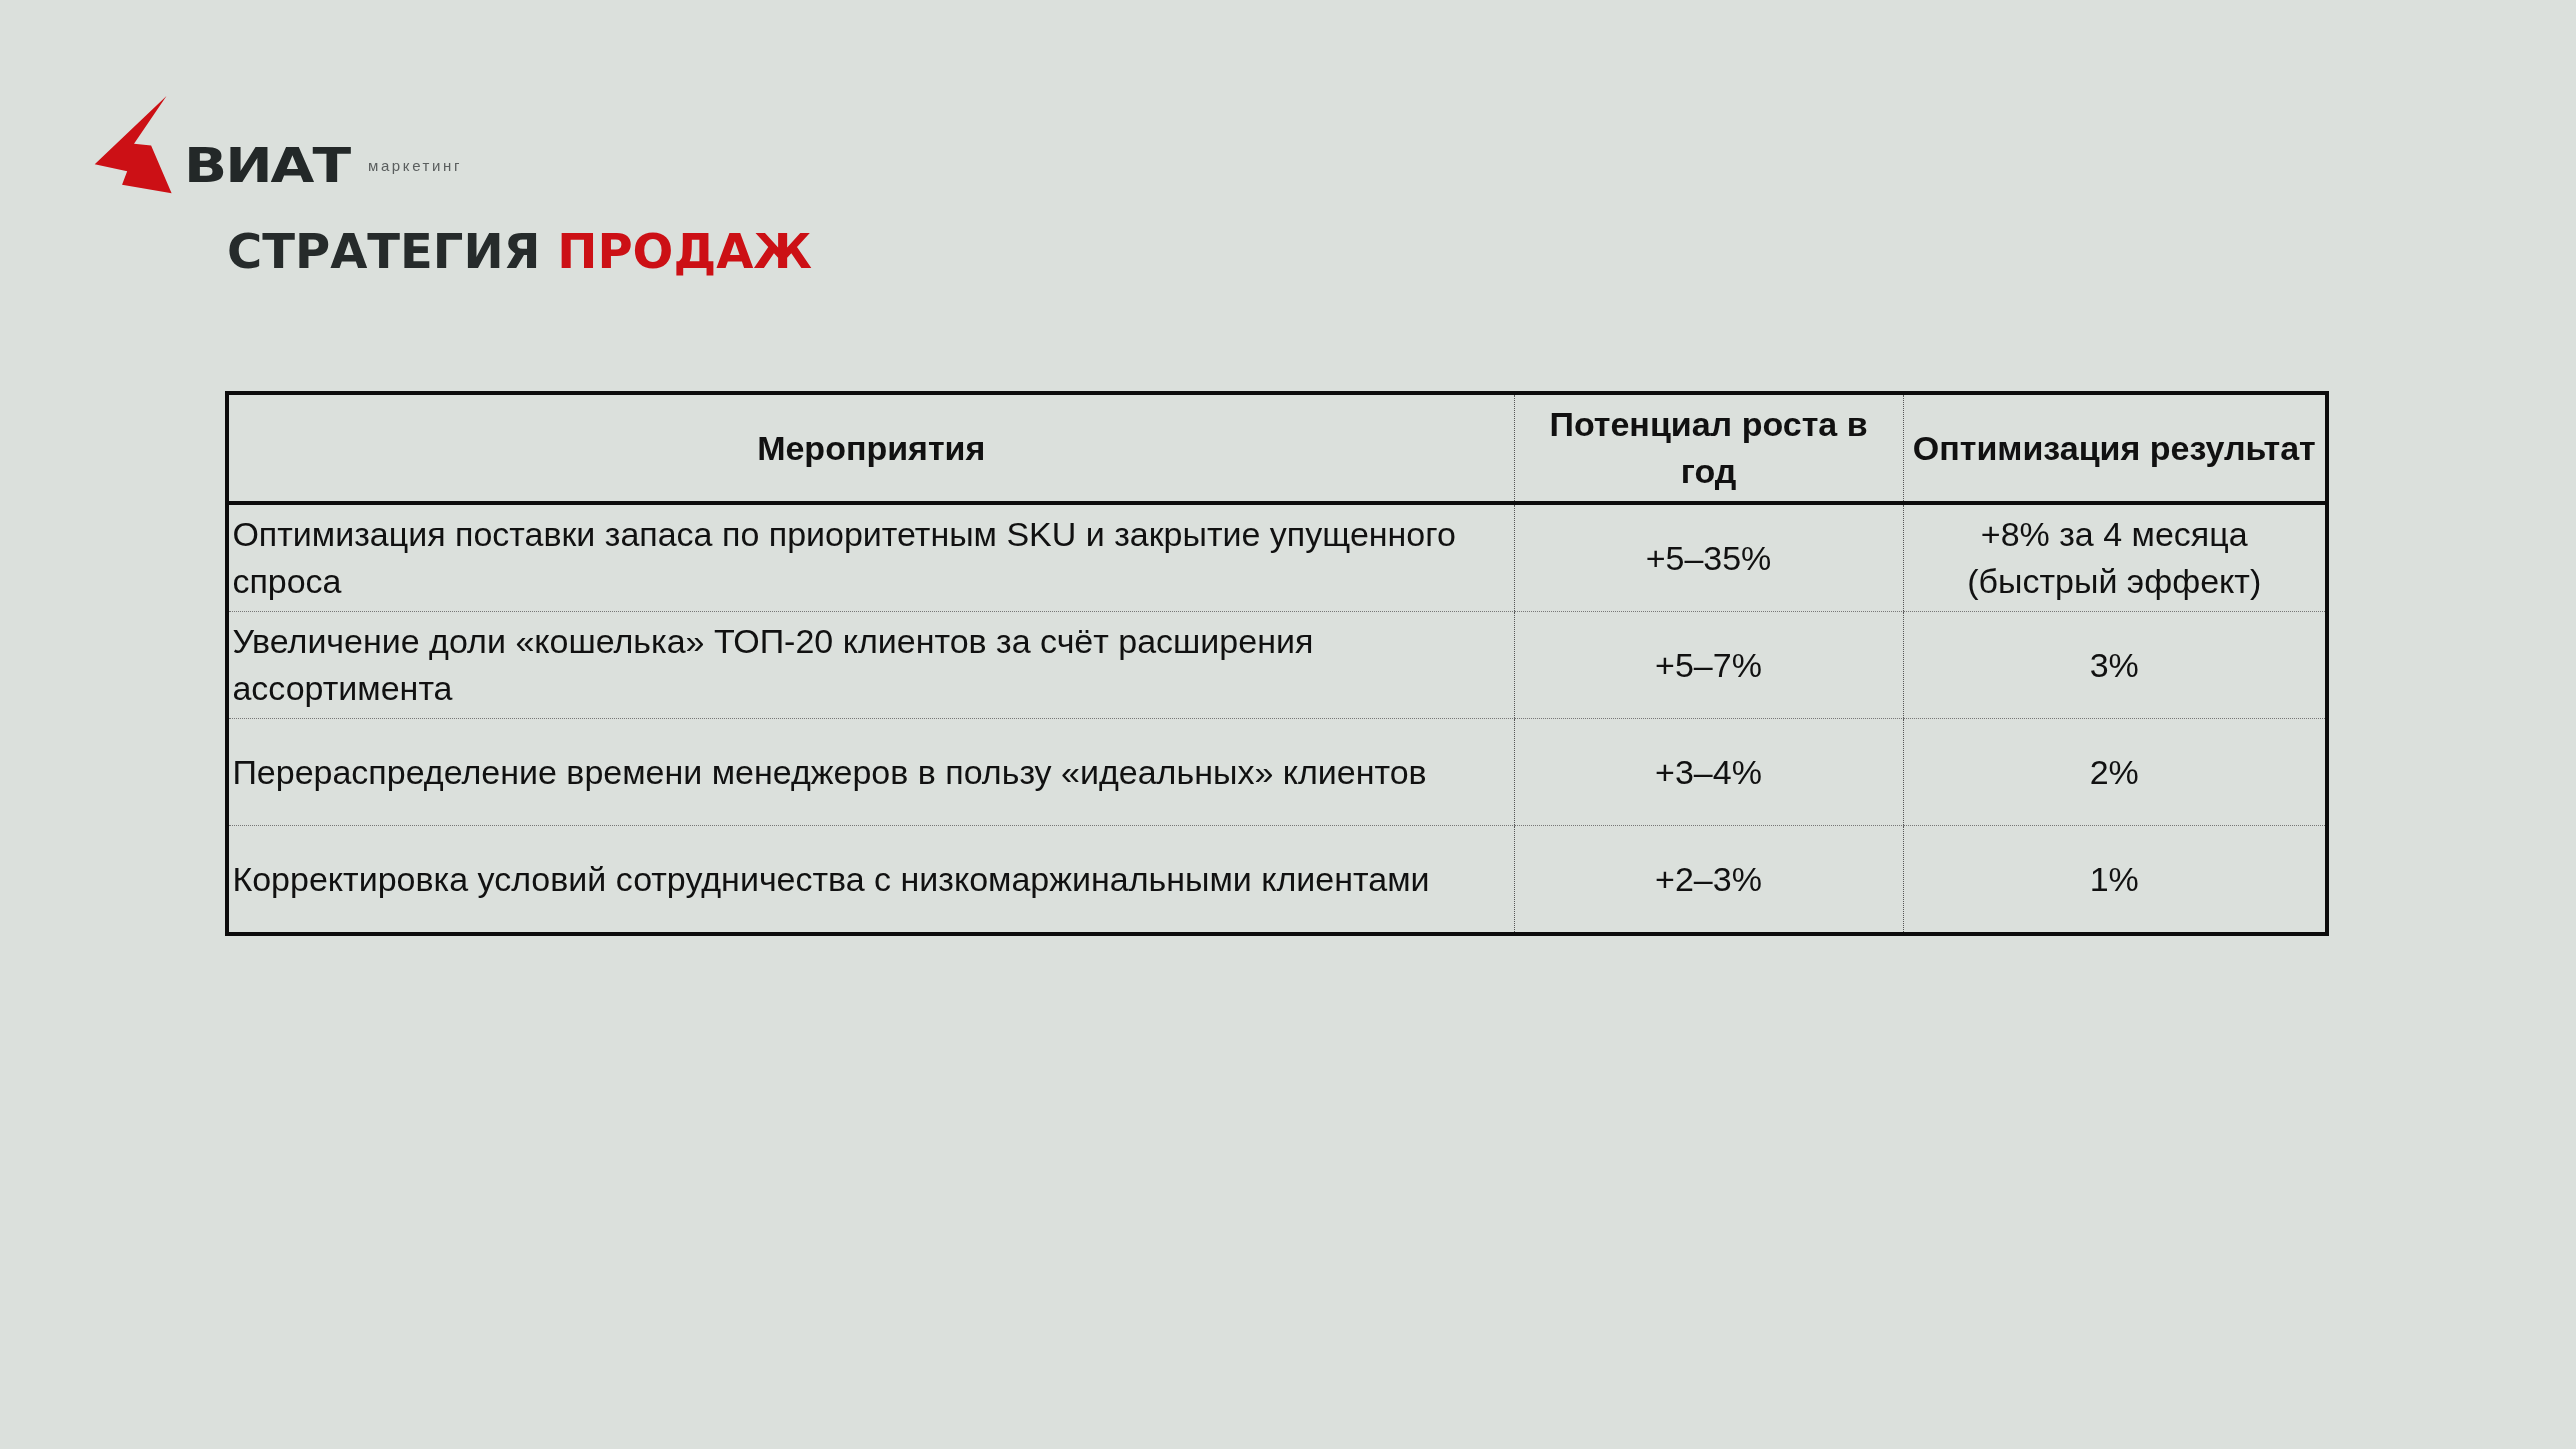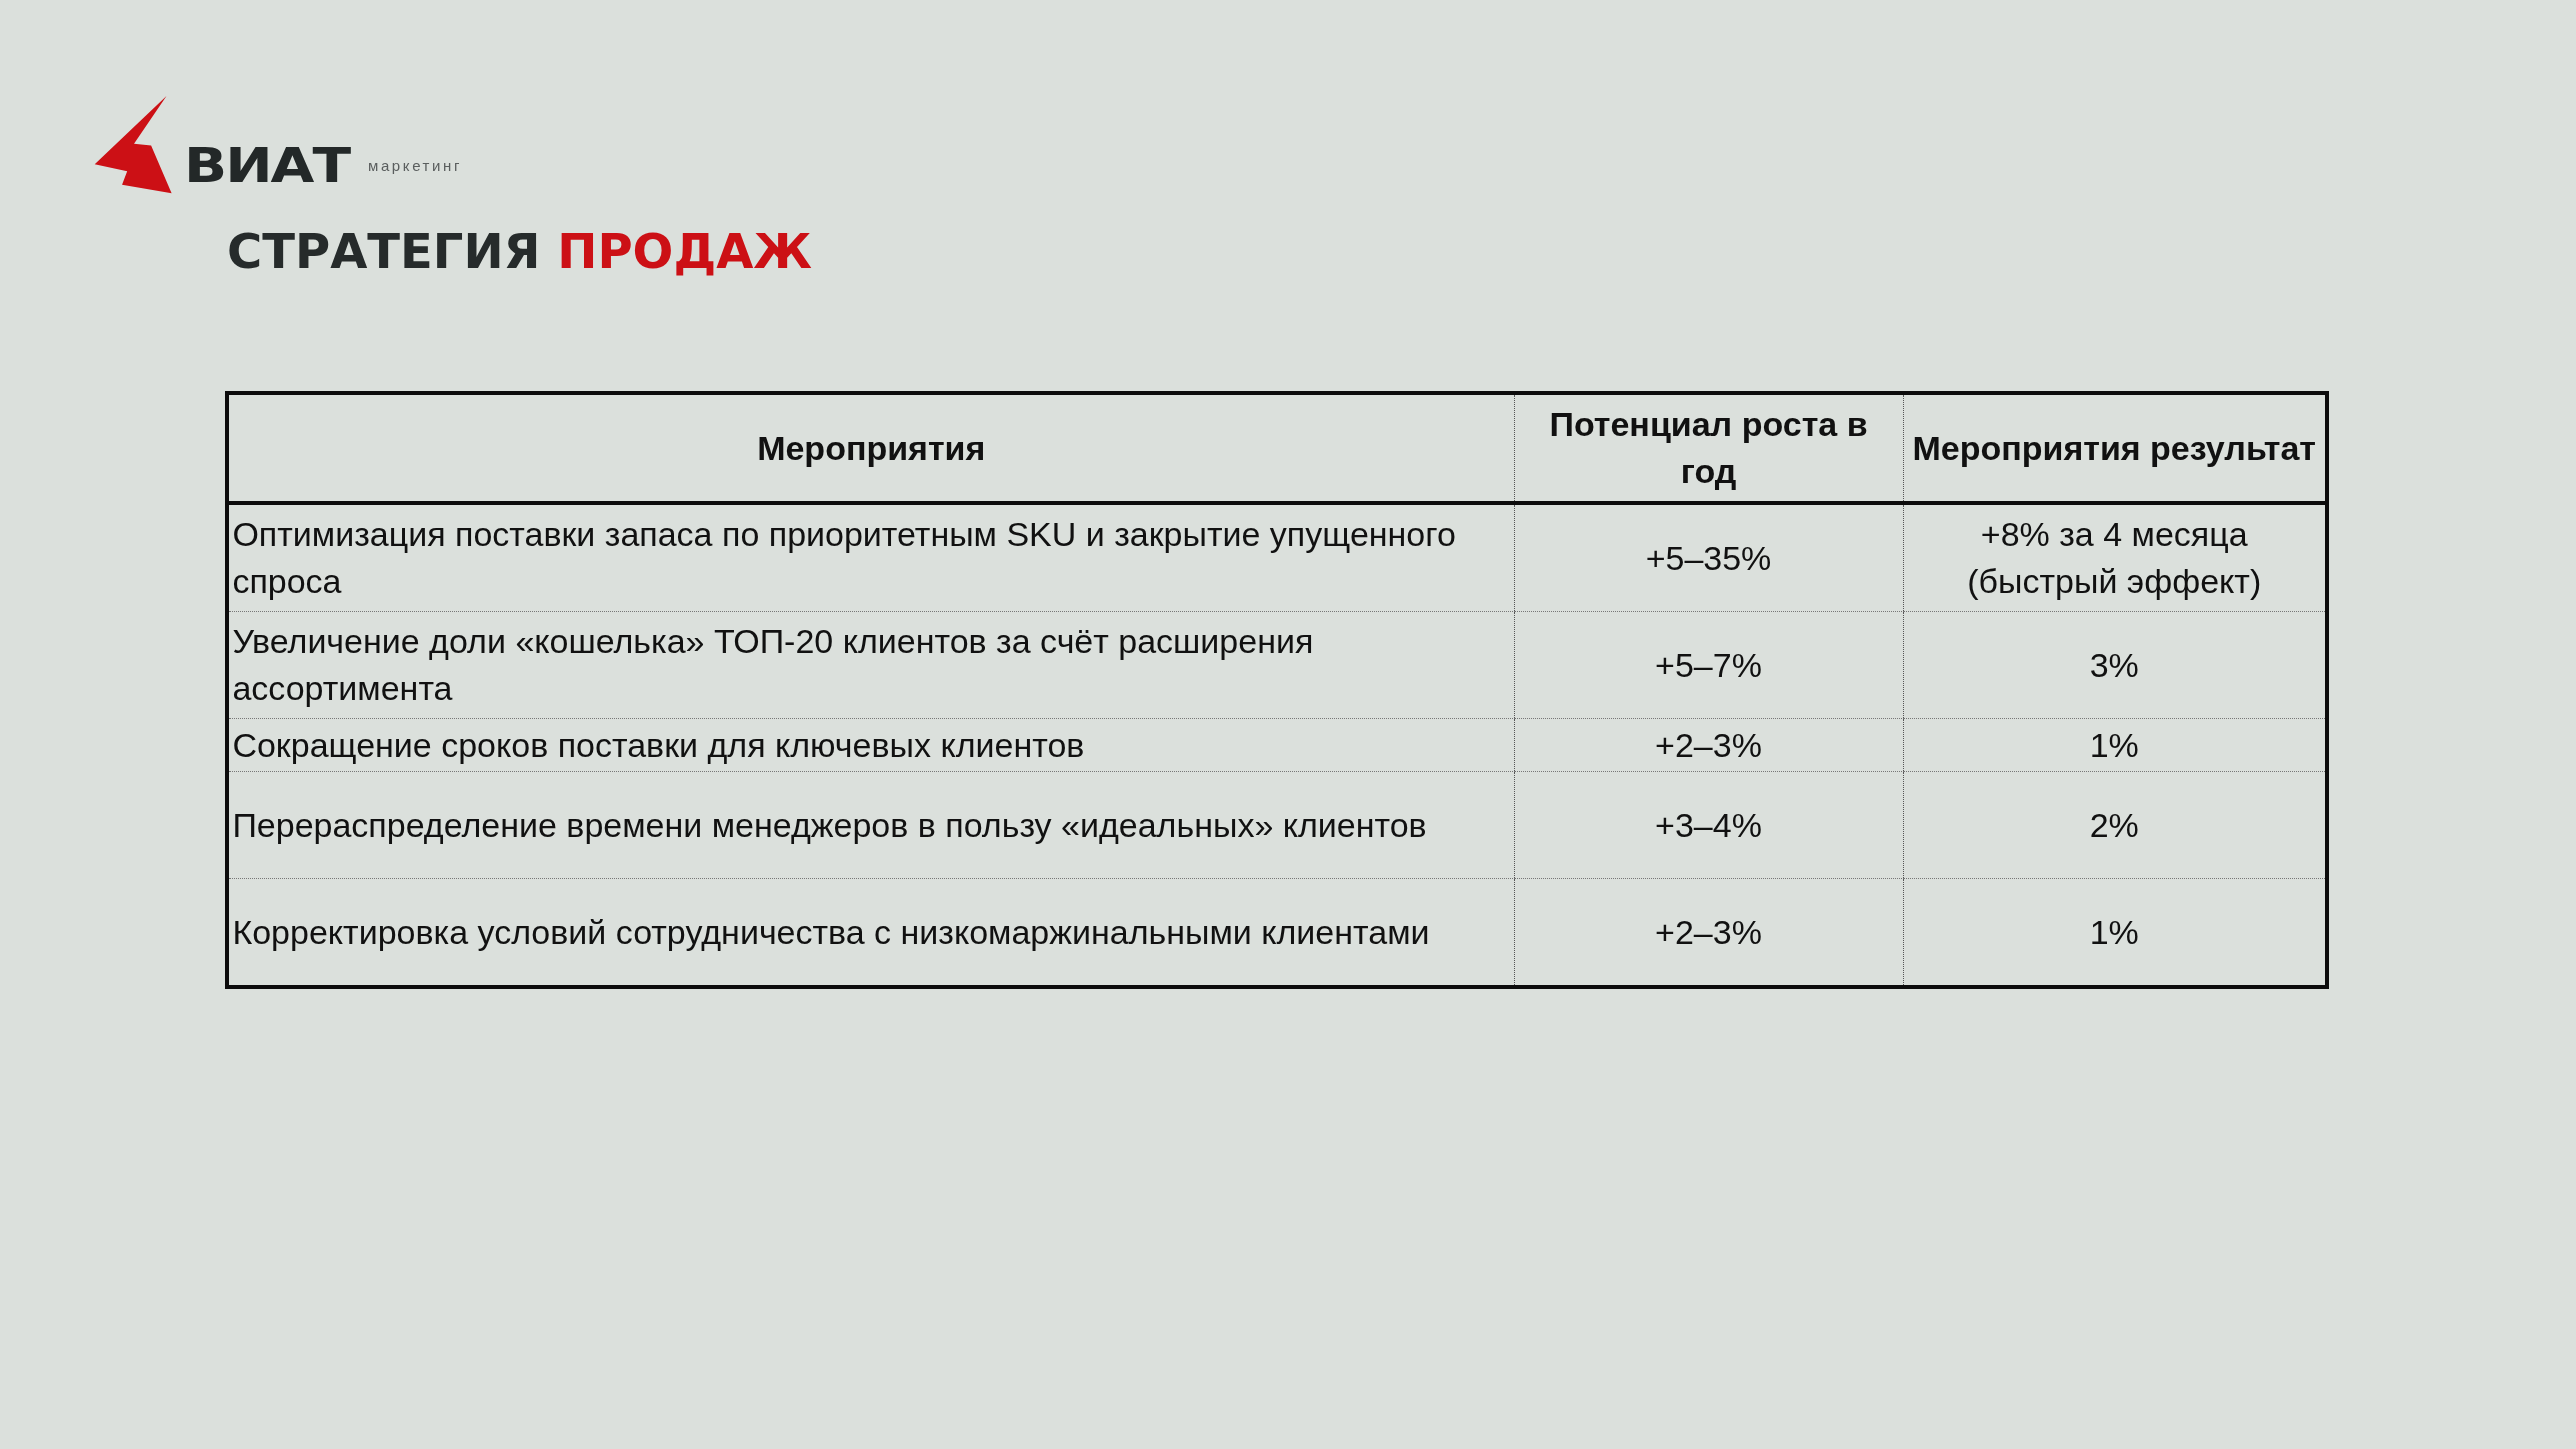--- a/index.html
+++ b/index.html
@@ -84,38 +84,33 @@
 <table class="grid">
   <colgroup>
       <col class="c1">
       <col class="c2">
       <col class="c3">
     </colgroup>
   <thead>
     <tr>
       <th>Мероприятия</th>
       <th>Потенциал роста в год</th>
-      <th>Мероприятия результат</th>
+      <th>Оптимизация результат</th>
     </tr>
   </thead>
   <tbody>
     <tr class="two">
       <td class="act">Оптимизация поставки запаса по приоритетным SKU и закрытие упущенного спроса</td>
       <td class="num">+5–35%</td>
       <td class="num">+8% за 4 месяца (быстрый эффект)</td>
     </tr>
     <tr class="two">
       <td class="act">Увеличение доли «кошелька» ТОП-20 клиентов за счёт расширения ассортимента</td>
       <td class="num">+5–7%</td>
       <td class="num">3%</td>
-    </tr>
-    <tr class="one">
-      <td class="act">Сокращение сроков поставки для ключевых клиентов</td>
-      <td class="num">+2–3%</td>
-      <td class="num">1%</td>
     </tr>
     <tr class="two">
       <td class="act">Перераспределение времени менеджеров в пользу «идеальных» клиентов</td>
       <td class="num">+3–4%</td>
       <td class="num">2%</td>
     </tr>
     <tr class="two">
       <td class="act">Корректировка условий сотрудничества с низкомаржинальными клиентами</td>
       <td class="num">+2–3%</td>
       <td class="num">1%</td>

